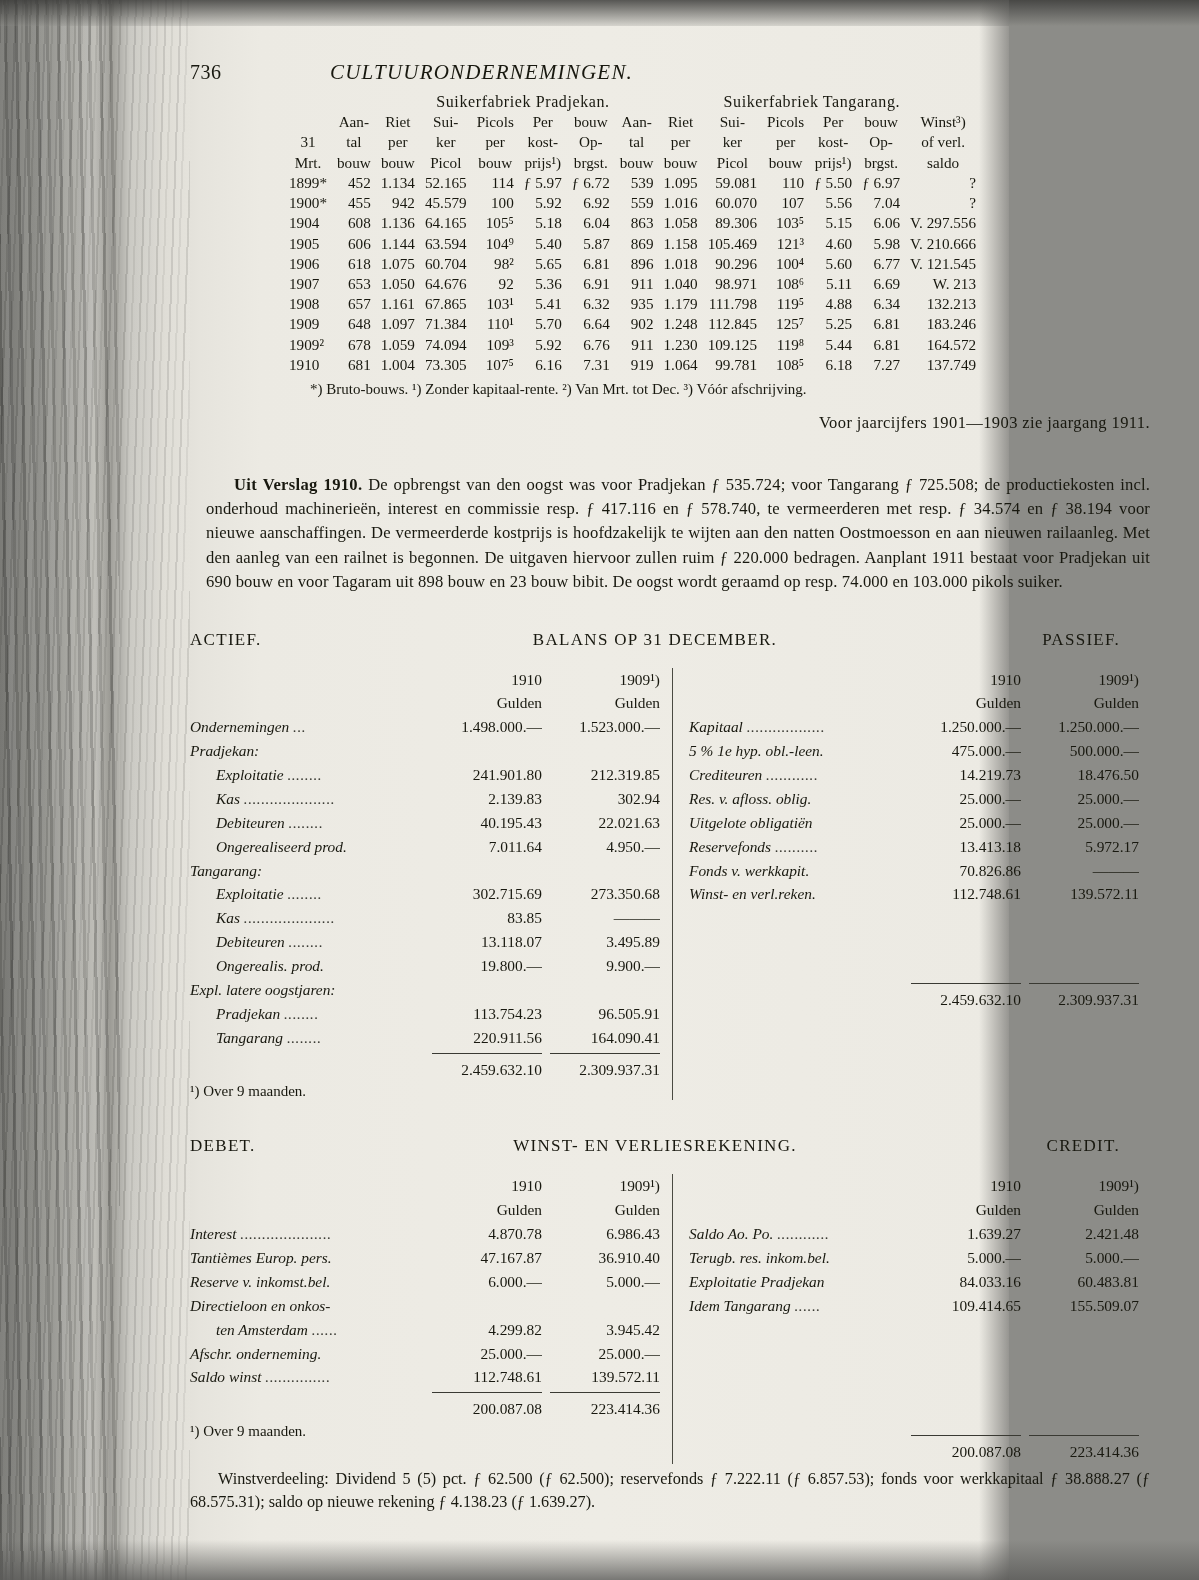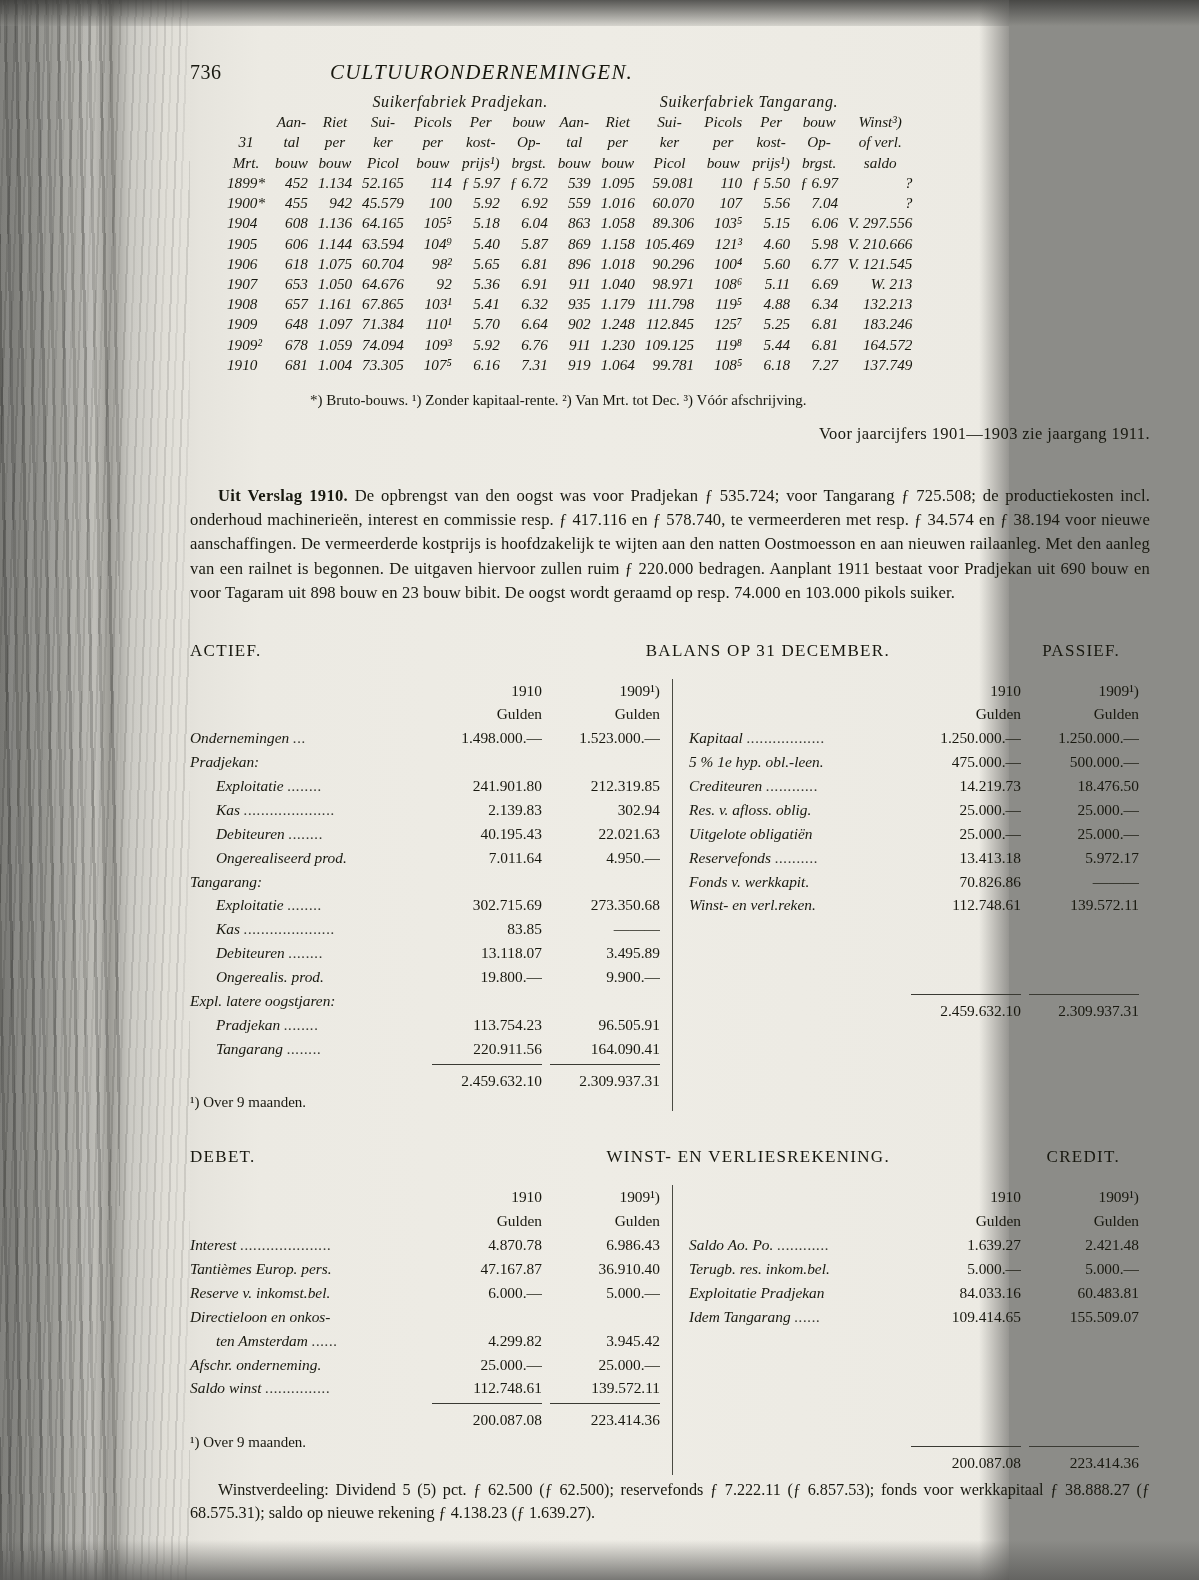--- a/index.html
+++ b/index.html
@@ -78,72 +78,72 @@
     letter-spacing: 1.2px;
     font-style: italic;
     font-family: "Liberation Serif", serif;
     padding-left: 50px;
   }
 
   
   table.stats {
     border-collapse: collapse;
     font-size: 15.2px;
-    margin-left: 32px;
+    margin-left: 94px;
     font-family: "Liberation Serif", serif;
-    font-style: italic;
   }
   table.stats td, table.stats th {
     padding: 0px 5px;
     white-space: nowrap;
     font-weight: normal;
     text-align: right;
     line-height: 1.33;
   }
   table.stats td.l, table.stats th.l { text-align: left; }
   table.stats td.c, table.stats th.c { text-align: center; }
   .grouphead {
     font-size: 16px;
     letter-spacing: .6px;
     text-align: center;
     padding-bottom: 1px;
   }
 
   .footnote-line {
     font-size: 15px;
-    margin-top: 15px;
+    margin-top: 4px;
     margin-left: 120px;
     line-height: 1.35;
   }
   .center-note {
     text-align: right;
     font-size: 16.5px;
     margin-top: 14px;
     letter-spacing: .4px;
   }
 
   
   .para {
     margin-top: 40px;
     font-size: 16.6px;
     line-height: 1.45;
     text-align: justify;
     letter-spacing: .15px;
+    margin-left: 16px;
   }
   .para b { letter-spacing: .3px; }
 
   
   .secthead {
     display: flex;
     margin-top: 36px;
     font-size: 17px;
     letter-spacing: 1.3px;
   }
   .secthead .left { width: 230px; }
-  .secthead .mid { flex: 1; text-align: right; }
+  .secthead .mid { flex: 1; text-align: center; }
   .secthead .right { width: 230px; text-align: right; padding-right: 30px;}
 
   .twocol {
     display: flex;
     margin-top: 18px;
     font-size: 15.6px;
   }
   .col {
     position: relative;
   }

